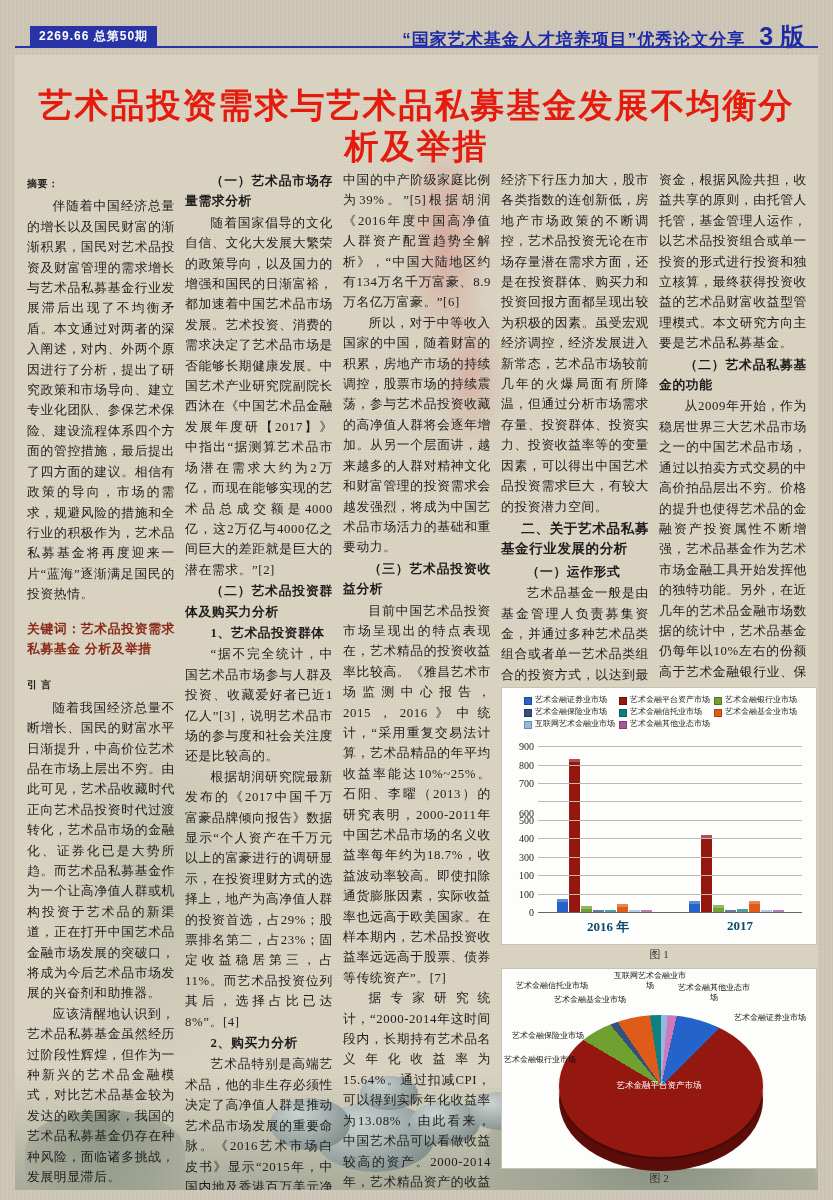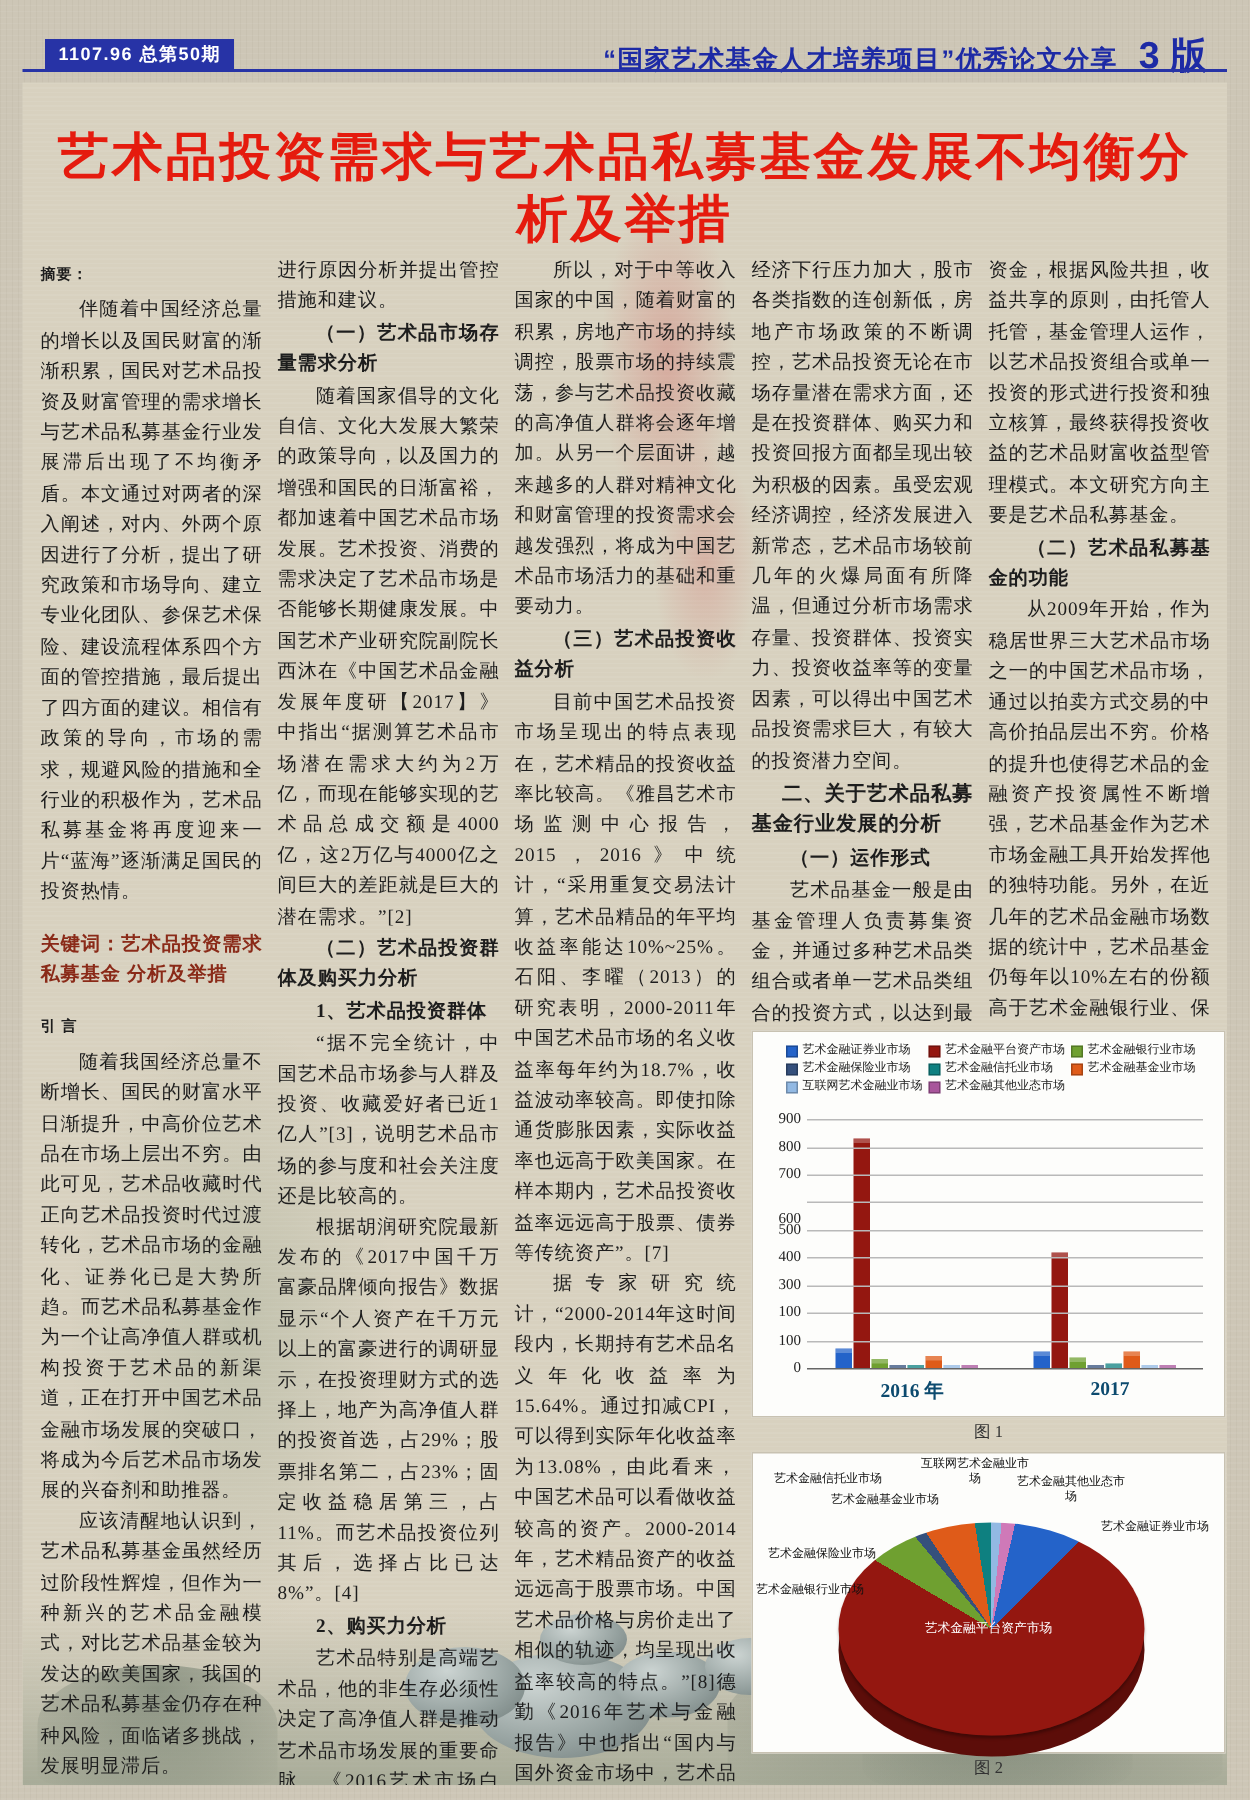--- a/index.html
+++ b/index.html
@@ -71,21 +71,21 @@
   .stone{position:absolute;border-radius:50%;background:radial-gradient(ellipse at 35% 30%,#ccd4d2,#94a09e 60%,#6f7b79)}
   .bird{position:absolute;width:10px;height:6px;background:#4a4f4e;border-radius:60% 40% 40% 60%;z-index:1}
   .bird::before{content:"";position:absolute;left:7px;top:-3px;width:5px;height:4px;background:#4a4f4e;border-radius:50%}
 </style>
 </head>
 <body>
 
 <div class="page">
 
   <div class="hdr">
-    <span class="issue">1107.96 总第50期</span>
+    <span class="issue">2269.66 总第50期</span>
     <div class="hdr-right">
       <span>“国家艺术基金人才培养项目”优秀论文分享</span>
       <span class="pagenum">3 版</span>
     </div>
     <div class="hdr-rule"></div>
   </div>
 
   <div class="content">
 
     <div class="seal" style="left:385px;top:70px;width:90px;height:230px;background:radial-gradient(ellipse,rgba(206,70,70,.28),transparent 70%)"></div>
@@ -112,31 +112,31 @@
       <div class="col">
           <div class="blk label">摘要：</div>
           <div class="blk para">伴随着中国经济总量的增长以及国民财富的渐渐积累，国民对艺术品投资及财富管理的需求增长与艺术品私募基金行业发展滞后出现了不均衡矛盾。本文通过对两者的深入阐述，对内、外两个原因进行了分析，提出了研究政策和市场导向、建立专业化团队、参保艺术保险、建设流程体系四个方面的管控措施，最后提出了四方面的建议。相信有政策的导向，市场的需求，规避风险的措施和全行业的积极作为，艺术品私募基金将再度迎来一片“蓝海”逐渐满足国民的投资热情。</div>
           <div class="blk keywords">关键词：艺术品投资需求 私募基金 分析及举措</div>
           <div class="blk label">引 言</div>
           <div class="blk para">随着我国经济总量不断增长、国民的财富水平日渐提升，中高价位艺术品在市场上层出不穷。由此可见，艺术品收藏时代正向艺术品投资时代过渡转化，艺术品市场的金融化、证券化已是大势所趋。而艺术品私募基金作为一个让高净值人群或机构投资于艺术品的新渠道，正在打开中国艺术品金融市场发展的突破口，将成为今后艺术品市场发展的兴奋剂和助推器。</div>
           <div class="blk para">应该清醒地认识到，艺术品私募基金虽然经历过阶段性辉煌，但作为一种新兴的艺术品金融模式，对比艺术品基金较为发达的欧美国家，我国的艺术品私募基金仍存在种种风险，面临诸多挑战，发展明显滞后。</div>
           <div class="blk para">“习近平总书记在党的十九大报告中指出：‘中国特色社会主义进入了新时代’。我国社会主要矛盾已经转化为人民日益增长的美好生活需要和不平衡不充分的发展之间的矛盾。”[1]本文将针对国民对艺术品投资及财富管理的需求增长与艺术品私募基金行业发展滞后的矛盾</div>
         </div>
       <div class="col">
-          <div class="blk para cont">进行原因分析并提出管控措施和建议。</div>
           <div class="blk h2">（一）艺术品市场存量需求分析</div>
           <div class="blk para">随着国家倡导的文化自信、文化大发展大繁荣的政策导向，以及国力的增强和国民的日渐富裕，都加速着中国艺术品市场发展。艺术投资、消费的需求决定了艺术品市场是否能够长期健康发展。中国艺术产业研究院副院长西沐在《中国艺术品金融发展年度研【2017】》中指出“据测算艺术品市场潜在需求大约为2万亿，而现在能够实现的艺术品总成交额是4000亿，这2万亿与4000亿之间巨大的差距就是巨大的潜在需求。”[2]</div>
           <div class="blk h2">（二）艺术品投资群体及购买力分析</div>
           <div class="blk h3">1、艺术品投资群体</div>
           <div class="blk para">“据不完全统计，中国艺术品市场参与人群及投资、收藏爱好者已近1亿人”[3]，说明艺术品市场的参与度和社会关注度还是比较高的。</div>
           <div class="blk para">根据胡润研究院最新发布的《2017中国千万富豪品牌倾向报告》数据显示“个人资产在千万元以上的富豪进行的调研显示，在投资理财方式的选择上，地产为高净值人群的投资首选，占29%；股票排名第二，占23%；固定收益稳居第三，占11%。而艺术品投资位列其后，选择占比已达8%”。[4]</div>
           <div class="blk h3">2、购买力分析</div>
           <div class="blk para">艺术品特别是高端艺术品，他的非生存必须性决定了高净值人群是推动艺术品市场发展的重要命脉。《2016艺术市场白皮书》显示“2015年，中国内地及香港百万美元净资产富豪人数增长10%，达到120万人。中国的超级富豪人数已经位列世界第二，仅次于美国。家庭年收入达到1万美元至10万美元的中产阶级也在持续壮大，据瑞士信贷统计，</div>
         </div>
       <div class="col">
+          <div class="blk para cont">中国的中产阶级家庭比例为39%。”[5]根据胡润《2016年度中国高净值人群资产配置趋势全解析》，“中国大陆地区约有134万名千万富豪、8.9万名亿万富豪。”[6]</div>
           <div class="blk para">所以，对于中等收入国家的中国，随着财富的积累，房地产市场的持续调控，股票市场的持续震荡，参与艺术品投资收藏的高净值人群将会逐年增加。从另一个层面讲，越来越多的人群对精神文化和财富管理的投资需求会越发强烈，将成为中国艺术品市场活力的基础和重要动力。</div>
           <div class="blk h2">（三）艺术品投资收益分析</div>
           <div class="blk para">目前中国艺术品投资市场呈现出的特点表现在，艺术精品的投资收益率比较高。《雅昌艺术市场监测中心报告，2015，2016》中统计，“采用重复交易法计算，艺术品精品的年平均收益率能达10%~25%。石阳、李曜（2013）的研究表明，2000-2011年中国艺术品市场的名义收益率每年约为18.7%，收益波动率较高。即使扣除通货膨胀因素，实际收益率也远高于欧美国家。在样本期内，艺术品投资收益率远远高于股票、债券等传统资产”。[7]</div>
           <div class="blk para">据专家研究统计，“2000-2014年这时间段内，长期持有艺术品名义年化收益率为15.64%。通过扣减CPI，可以得到实际年化收益率为13.08%，由此看来，中国艺术品可以看做收益较高的资产。2000-2014年，艺术精品资产的收益远远高于股票市场。中国艺术品价格与房价走出了相似的轨迹，均呈现出收益率较高的特点。”[8]德勤《2016年艺术与金融报告》中也指出“国内与国外资金市场中，艺术品已经成为第三大投资标的，继股票、房地产之后成为具有较高附加值的资产范畴”。</div>
         </div>
       <div class="rightblock">
         <div class="rightcols">
           <div class="col">
               <div class="blk para cont">经济下行压力加大，股市各类指数的连创新低，房地产市场政策的不断调控，艺术品投资无论在市场存量潜在需求方面，还是在投资群体、购买力和投资回报方面都呈现出较为积极的因素。虽受宏观经济调控，经济发展进入新常态，艺术品市场较前几年的火爆局面有所降温，但通过分析市场需求存量、投资群体、投资实力、投资收益率等的变量因素，可以得出中国艺术品投资需求巨大，有较大的投资潜力空间。</div>
               <div class="blk h1">二、关于艺术品私募基金行业发展的分析</div>

